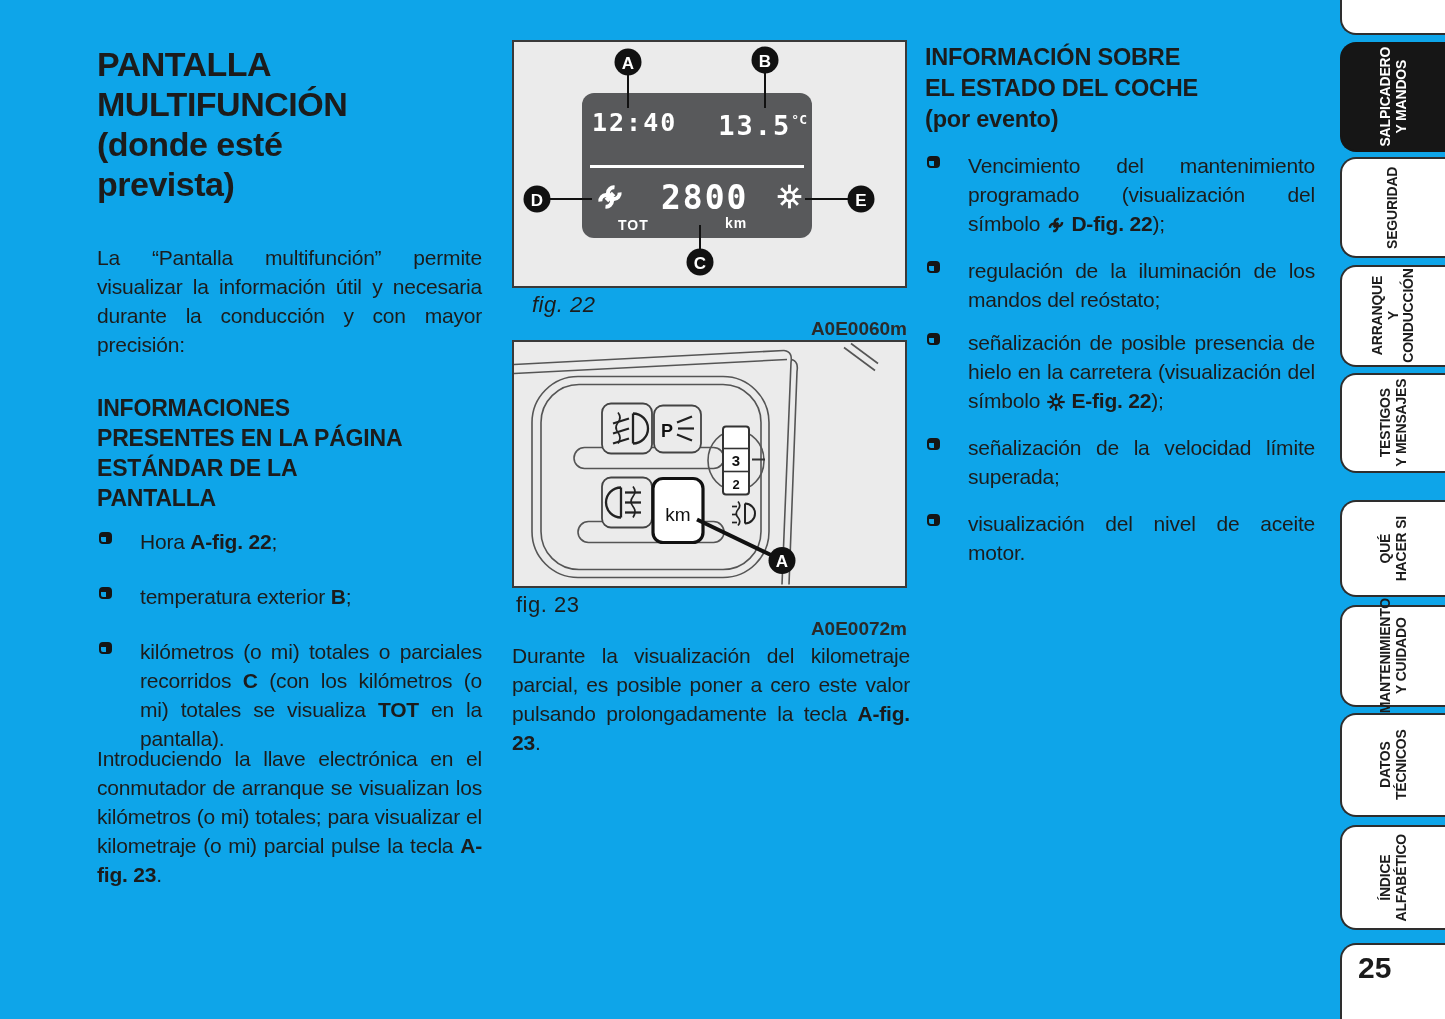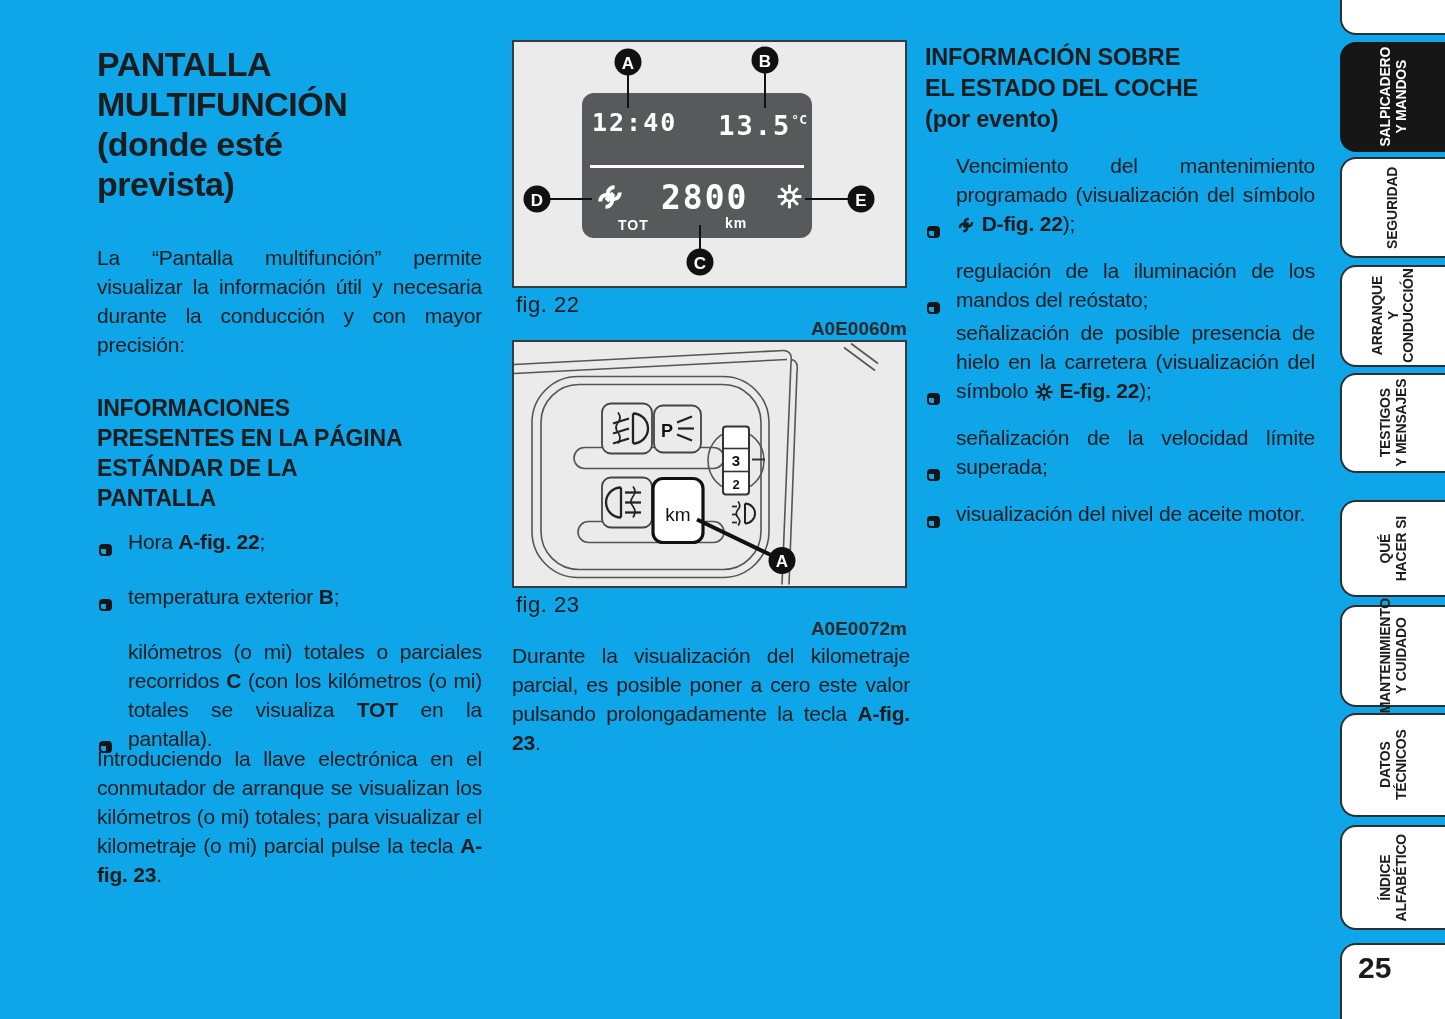--- a/index.html
+++ b/index.html
@@ -13,21 +13,21 @@
   #page{position:relative;width:1445px;height:1019px;background:#0ea5e9;overflow:hidden;}
 
   .abs{position:absolute;}
   .b{font-weight:bold;}
   .pre{white-space:pre-line;}
 
   
   .main-title{font-size:34px;line-height:40px;font-weight:bold;letter-spacing:-.5px;}
   .sub-heading{font-size:23px;line-height:30px;font-weight:bold;letter-spacing:-.2px;}
   .para{font-size:21px;line-height:29px;text-align:justify;letter-spacing:-.2px;}
-  .bullet-row{display:flex;align-items:flex-end;margin-bottom:26px;}
+  .bullet-row{display:flex;align-items:flex-start;margin-bottom:26px;gap:12px;}
   .bullet-box{flex:0 0 auto;width:13px;height:12px;margin:5px 16px 0 2px;
     border:2px solid #151515;border-top-width:5px;border-right-width:6px;border-radius:4px;}
   .bullet-text{flex:1 1 auto;font-size:21px;line-height:29px;text-align:justify;letter-spacing:-.2px;}
   .inline-icon{width:20px;height:20px;vertical-align:-4px;color:#1c1c1c;}
 
   
   .fig-wrap{width:395px;}
   .fig-box{position:relative;width:395px;height:248px;background:var(--figure-bg,#ebebeb);
     border:2px solid var(--figure-border,#3a3a3a);}
   .fig-caption{font-size:22px;letter-spacing:.5px;}
@@ -163,21 +163,21 @@
         <g class="callout">
             <circle cx="23" cy="157" r="13.5"></circle>
             <text x="23" y="158">D</text>
           </g>
         <g class="callout">
             <circle cx="347" cy="157" r="13.5"></circle>
             <text x="347" y="158">E</text>
           </g>
       </svg>
     </div>
-    <div class="abs fig-caption" style="left:4px;top:252px;">fig. 22</div>
+    <div class="abs fig-caption" style="left:20px;top:252px;font-style:italic;">fig. 22</div>
     <div class="abs fig-code" style="right:0;top:250px;">A0E0060m</div>
   </div>
 
   <div class="abs fig-wrap" style="left:512px;top:340px;">
     <div class="fig-box">
       <svg class="fig-overlay" viewBox="0 0 391 241">
         <g class="sketch">
           <path d="M0 21 L270 7"></path>
             <path d="M0 30 L273 16"></path>
           <path d="M270 7 C277 8 278 13 277 19 L268 241"></path>
@@ -265,21 +265,21 @@
 EL ESTADO DEL COCHE
 (por evento)</h2>
     <div style="height:16px"></div>
     <div>
       <div class="bullet-row" style="margin-bottom:18px">
         <span class="bullet-box"></span>
         <span class="bullet-text"><span>Vencimiento del mantenimiento programado (visualización del símbolo </span><svg class="inline-icon" viewBox="0 0 24 24">
               <use href="#wrench-icon"></use>
             </svg><span> </span><span class="b">D-fig. 22</span><span>);</span></span>
       </div>
-      <div class="bullet-row" style="margin-bottom:4px">
+      <div class="bullet-row" style="margin-bottom:14px">
         <span class="bullet-box"></span>
         <span class="bullet-text"><span>regulación de la iluminación de los mandos del reóstato;</span></span>
       </div>
       <div class="bullet-row" style="margin-bottom:18px">
         <span class="bullet-box"></span>
         <span class="bullet-text"><span>señalización de posible presencia de hielo en la carretera (visualización del símbolo </span><svg class="inline-icon" viewBox="0 0 24 24">
               <use href="#snowflake-icon"></use>
             </svg><span> </span><span class="b">E-fig. 22</span><span>);</span></span>
       </div>
       <div class="bullet-row" style="margin-bottom:18px">

